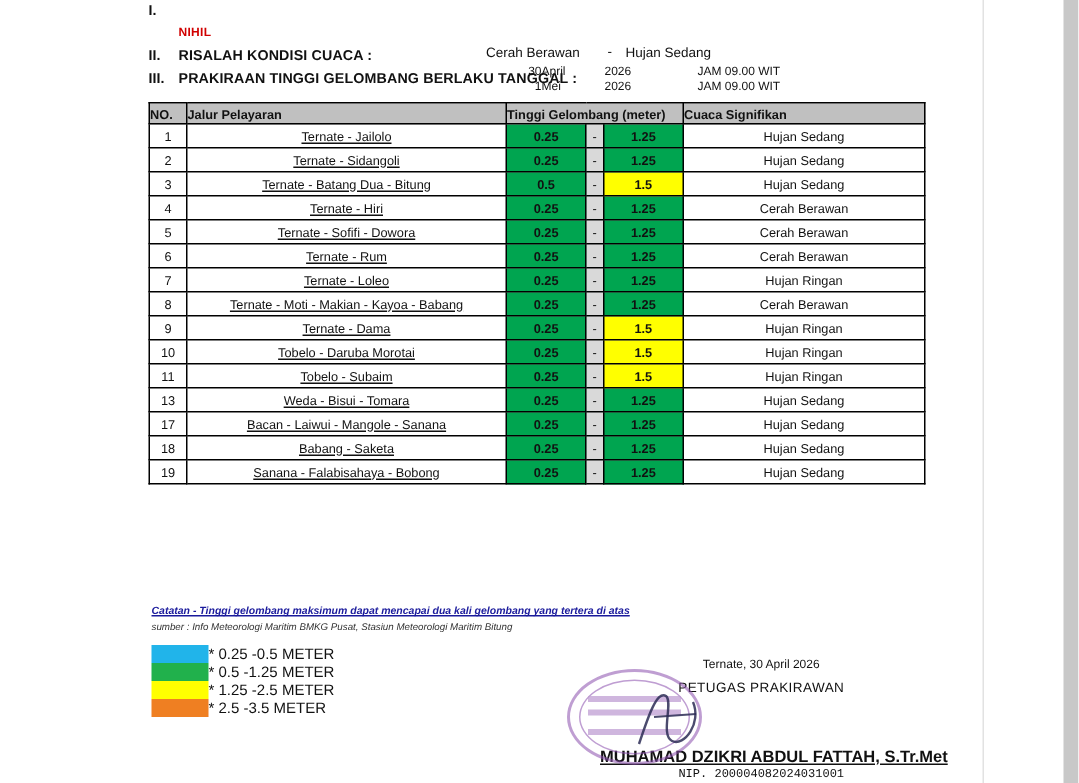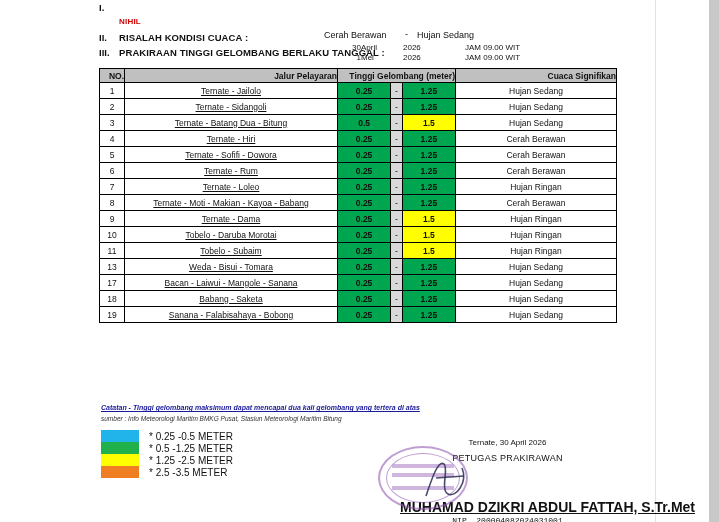--- a/index.html
+++ b/index.html
@@ -37,21 +37,21 @@
   .dday{width:32px;flex:0 0 32px;text-align:right;}
   .dmon{width:42px;flex:0 0 42px;}
   .dyear{width:62px;flex:0 0 62px;}
   .dtime{width:90px;flex:0 0 90px;white-space:nowrap;}
 
   
   #tbl{position:absolute;left:99px;top:68px;width:518px;border-collapse:collapse;}
   #tbl td,#tbl th{border:1px solid #000;padding:0;}
   #tbl th{
     background:#c0c0c0;color:#111;font-size:8.5px;font-weight:bold;
-    height:13px;text-align:right;
+    height:13px;text-align:left;
   }
   .c-no{width:24px;}
   .c-jalur{width:212px;}
   .c-cuaca{width:160px;}
 
   #tbl td{height:15px;font-size:8.5px;color:#111;}
   td.no{text-align:center;font-size:8.5px;}
   td.jalur{padding-left:4px;text-align:center;font-size:8.5px;text-decoration:underline;}
   td.val{text-align:center;font-size:8px;font-weight:bold;}
   td.dash{text-align:center;background:#d9d9d9;font-size:8px;color:#555;}
@@ -62,28 +62,28 @@
   
   #note1{position:absolute;left:101px;top:404px;font-size:7px;font-style:italic;font-weight:bold;
          color:#1a1a9c;white-space:nowrap;text-decoration:underline;}
   #note2{position:absolute;left:101px;top:415px;font-size:6.5px;font-style:italic;
          color:#333;white-space:nowrap;}
 
   
   #legend{position:absolute;left:101px;top:430px;}
   .lrow{display:flex;align-items:center;height:12px;}
   .sw{width:38px;height:12px;flex:0 0 38px;display:block;}
-  .ltxt{margin-left:10px;font-size:10px;color:#111;white-space:nowrap;}
+  .ltxt{margin-left:0;font-size:10px;color:#111;white-space:nowrap;}
 
   
   #sig{position:absolute;left:400px;top:438px;width:215px;text-align:center;}
   .sig-place{font-size:8px;color:#111;}
   .sig-role{font-size:9px;color:#111;letter-spacing:.3px;margin-top:6px;}
   .sig-gap{height:36px;}
-  .sig-name{font-size:14px;font-weight:bold;color:#111;text-decoration:underline;white-space:nowrap;}
+  .sig-name{font-size:11px;font-weight:bold;color:#111;text-decoration:underline;white-space:nowrap;}
   .sig-nip{font-size:8px;color:#111;margin-top:1px;font-family:Liberation Mono, monospace;}
 
   
   #stamp{
     position:absolute;left:378px;top:446px;width:86px;height:60px;
     border:2px solid #8b4fae;border-radius:50%;
     opacity:.55;pointer-events:none;
   }
   #stamp:before{
     content:"";position:absolute;left:6px;top:5px;right:6px;bottom:5px;

